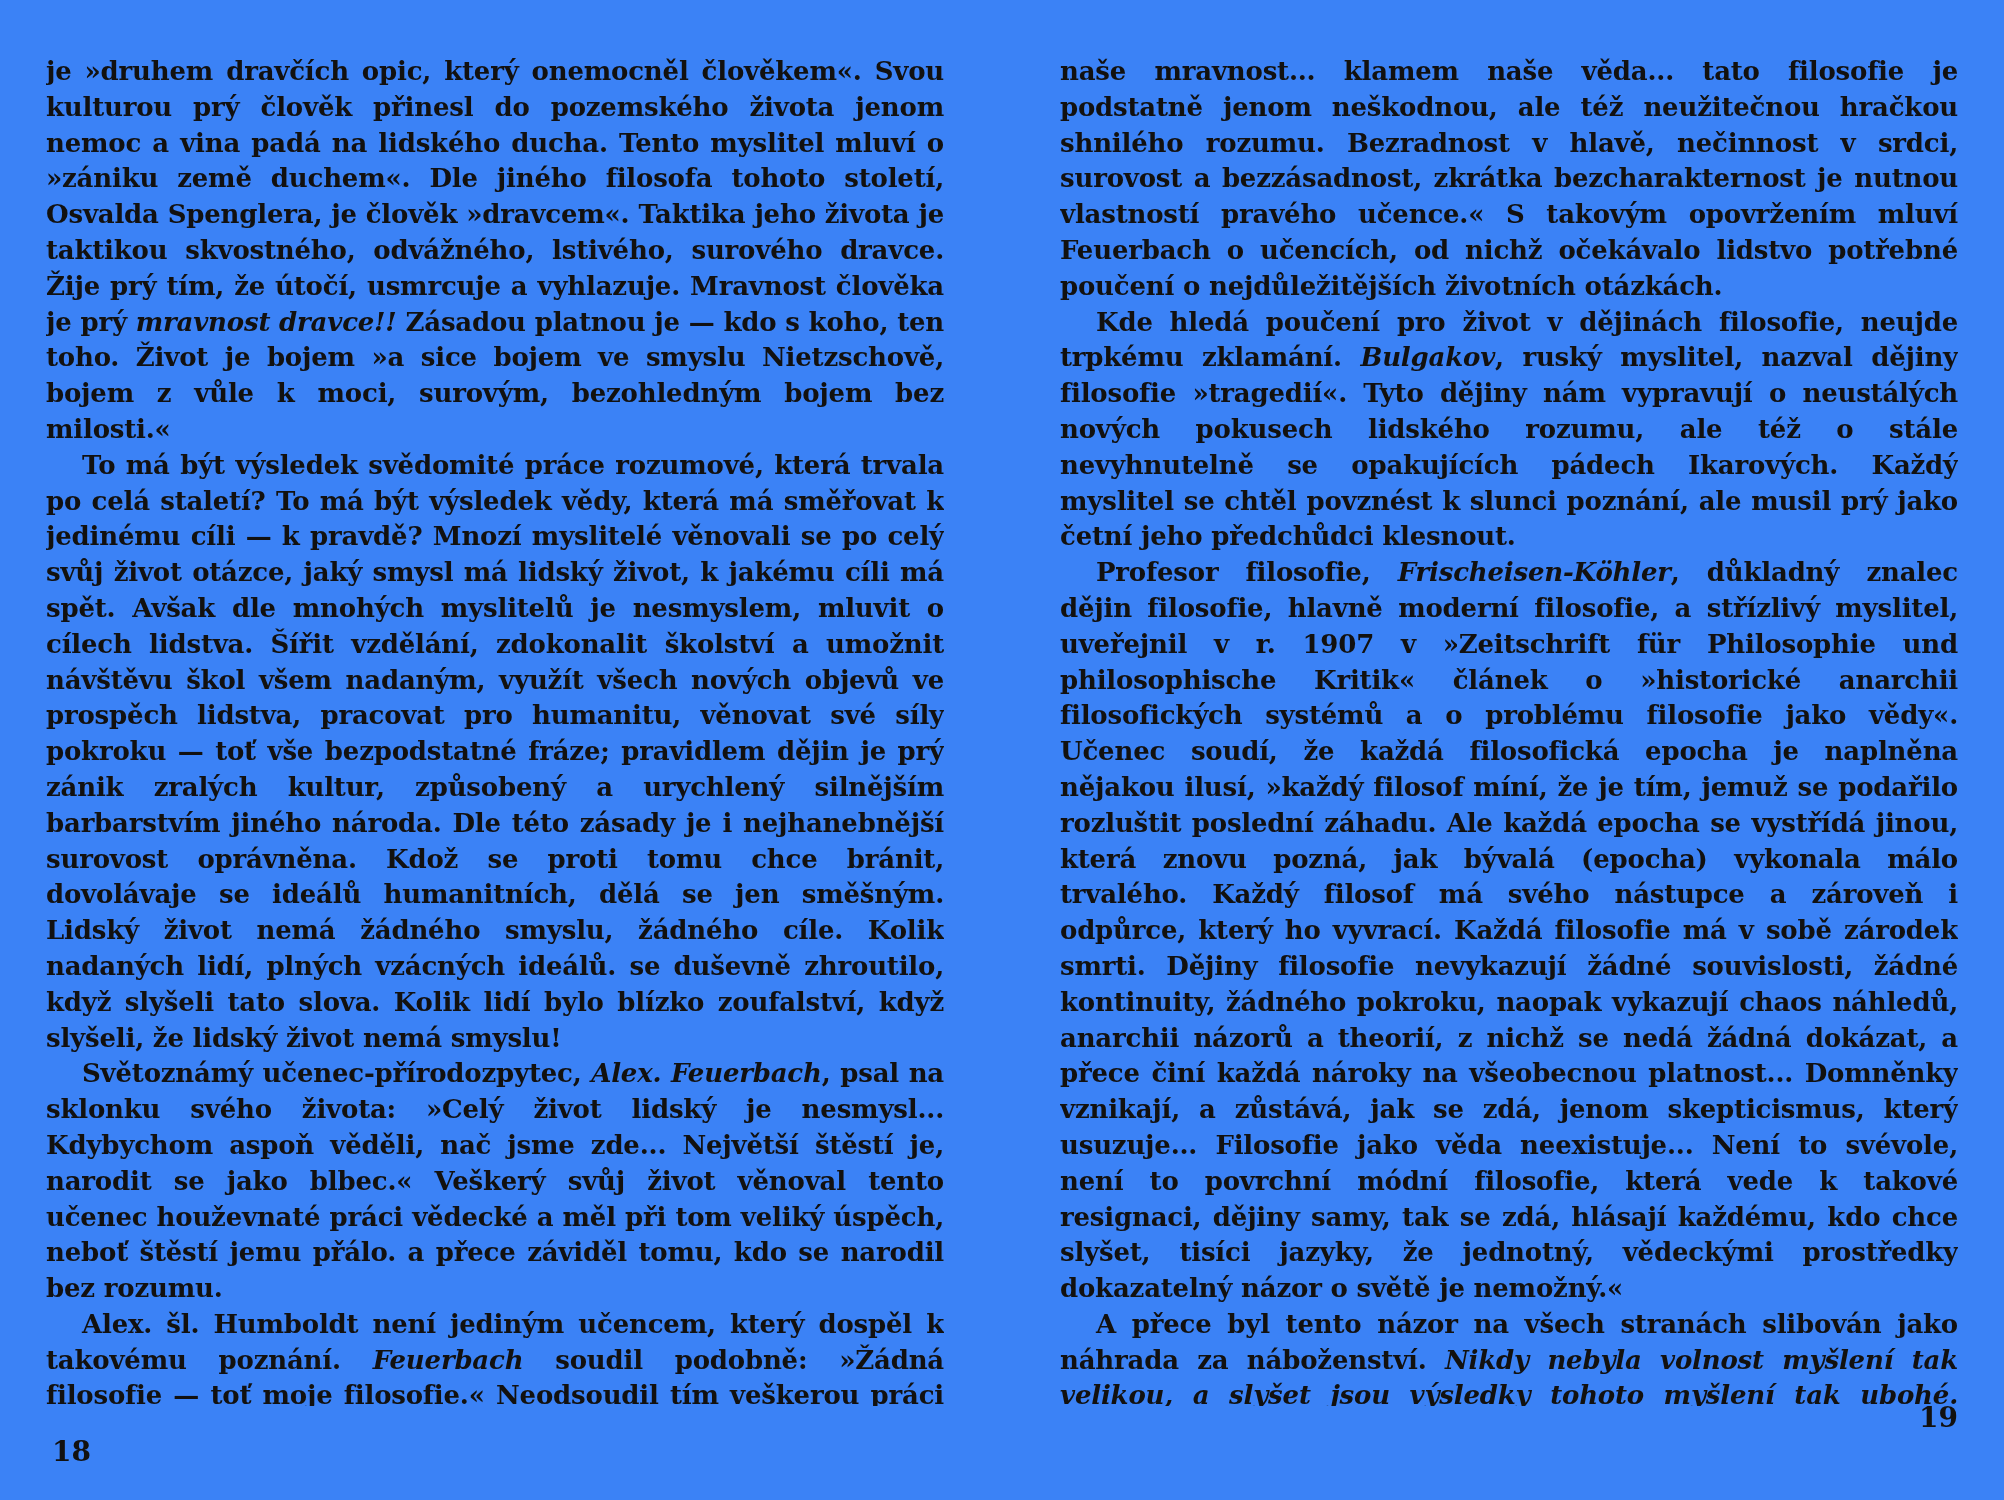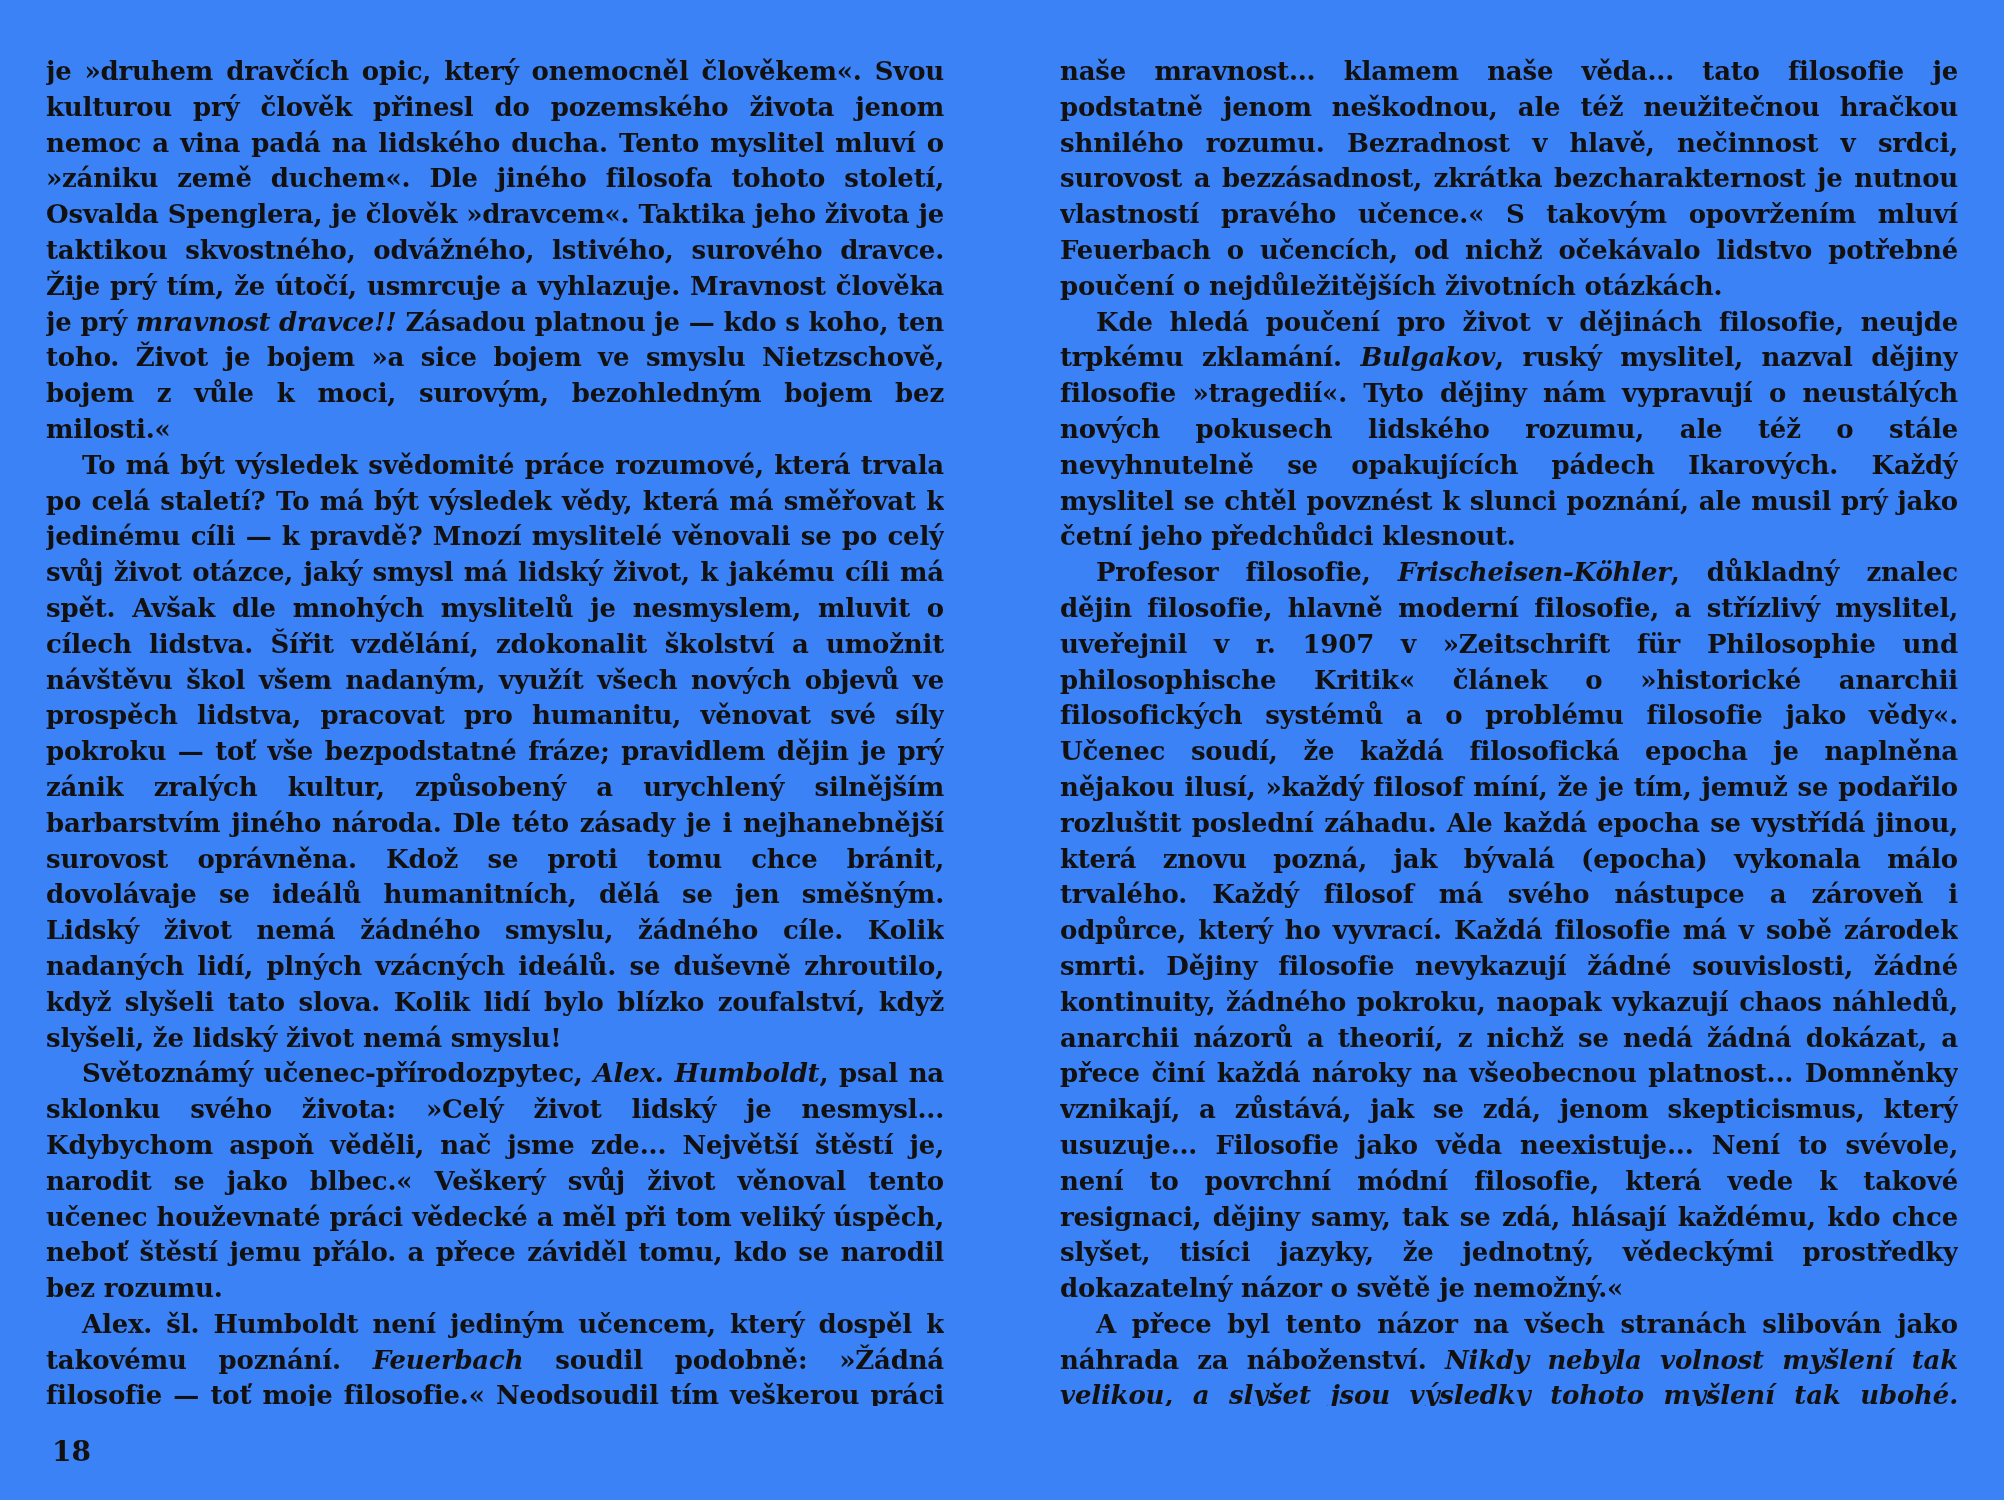--- a/index.html
+++ b/index.html
@@ -52,27 +52,28 @@
   #page-number-right { left: 1060px; width: 898px; text-align: right; }
 </style>
 </head>
 <body>
 
 <div id="spread">
 
   <div id="left-column" class="text-column">
       <p>je »druhem dravčích opic, který onemocněl člověkem«. Svou kulturou prý člověk přinesl do pozemského života jenom nemoc a vina padá na lidského ducha. Tento myslitel mluví o »zániku země duchem«. Dle jiného filosofa tohoto století, Osvalda Spenglera, je člověk »dravcem«. Taktika jeho života je taktikou skvostného, odvážného, lstivého, surového dravce. Žije prý tím, že útočí, usmrcuje a vyhlazuje. Mravnost člověka je prý <em>mravnost dravce!!</em> Zásadou platnou je — kdo s koho, ten toho. Život je bojem »a sice bojem ve smyslu Nietzschově, bojem z vůle k moci, surovým, bezohledným bojem bez milosti.«</p>
       <p class="indent">To má být výsledek svědomité práce rozumové, která trvala po celá staletí? To má být výsledek vědy, která má směřovat k jedinému cíli — k pravdě? Mnozí myslitelé věnovali se po celý svůj život otázce, jaký smysl má lidský život, k jakému cíli má spět. Avšak dle mnohých myslitelů je nesmyslem, mluvit o cílech lidstva. Šířit vzdělání, zdokonalit školství a umožnit návštěvu škol všem nadaným, využít všech nových objevů ve prospěch lidstva, pracovat pro humanitu, věnovat své síly pokroku — toť vše bezpodstatné fráze; pravidlem dějin je prý zánik zralých kultur, způsobený a urychlený silnějším barbarstvím jiného národa. Dle této zásady je i nejhanebnější surovost oprávněna. Kdož se proti tomu chce bránit, dovolávaje se ideálů humanitních, dělá se jen směšným. Lidský život nemá žádného smyslu, žádného cíle. Kolik nadaných lidí, plných vzácných ideálů. se duševně zhroutilo, když slyšeli tato slova. Kolik lidí bylo blízko zoufalství, když slyšeli, že lidský život nemá smyslu!</p>
-      <p class="indent">Světoznámý učenec-přírodozpytec, <em>Alex. Humboldt</em>, psal na sklonku svého života: »Celý život lidský je nesmysl... Kdybychom aspoň věděli, nač jsme zde... Největší štěstí je, narodit se jako blbec.« Veškerý svůj život věnoval tento učenec houževnaté práci vědecké a měl při tom veliký úspěch, neboť štěstí jemu přálo. a přece záviděl tomu, kdo se narodil bez rozumu.</p>
+      <p class="indent">Světoznámý učenec-přírodozpytec, <em>Alex. Feuerbach</em>, psal na sklonku svého života: »Celý život lidský je nesmysl... Kdybychom aspoň věděli, nač jsme zde... Největší štěstí je, narodit se jako blbec.« Veškerý svůj život věnoval tento učenec houževnaté práci vědecké a měl při tom veliký úspěch, neboť štěstí jemu přálo. a přece záviděl tomu, kdo se narodil bez rozumu.</p>
       <p class="indent">Alex. šl. Humboldt není jediným učencem, který dospěl k takovému poznání. <em>Feuerbach</em> soudil podobně: »Žádná filosofie — toť moje filosofie.« Neodsoudil tím veškerou práci moderních filosofů jako marnou? V předmluvě k jednomu svému dílu píše týž: »Klamem je podstata času, klamem naše politika, klamem</p>
     </div>
 
   <div id="right-column" class="text-column">
       <p>naše mravnost... klamem naše věda... tato filosofie je podstatně jenom neškodnou, ale též neužitečnou hračkou shnilého rozumu. Bezradnost v hlavě, nečinnost v srdci, surovost a bezzásadnost, zkrátka bezcharakternost je nutnou vlastností pravého učence.« S takovým opovržením mluví Feuerbach o učencích, od nichž očekávalo lidstvo potřebné poučení o nejdůležitějších životních otázkách.</p>
       <p class="indent">Kde hledá poučení pro život v dějinách filosofie, neujde trpkému zklamání. <em>Bulgakov</em>, ruský myslitel, nazval dějiny filosofie »tragedií«. Tyto dějiny nám vypravují o neustálých nových pokusech lidského rozumu, ale též o stále nevyhnutelně se opakujících pádech Ikarových. Každý myslitel se chtěl povznést k slunci poznání, ale musil prý jako četní jeho předchůdci klesnout.</p>
       <p class="indent">Profesor filosofie, <em>Frischeisen-Köhler</em>, důkladný znalec dějin filosofie, hlavně moderní filosofie, a střízlivý myslitel, uveřejnil v r. 1907 v »Zeitschrift für Philosophie und philosophische Kritik« článek o »historické anarchii filosofických systémů a o problému filosofie jako vědy«. Učenec soudí, že každá filosofická epocha je naplněna nějakou ilusí, »každý filosof míní, že je tím, jemuž se podařilo rozluštit poslední záhadu. Ale každá epocha se vystřídá jinou, která znovu pozná, jak bývalá (epocha) vykonala málo trvalého. Každý filosof má svého nástupce a zároveň i odpůrce, který ho vyvrací. Každá filosofie má v sobě zárodek smrti. Dějiny filosofie nevykazují žádné souvislosti, žádné kontinuity, žádného pokroku, naopak vykazují chaos náhledů, anarchii názorů a theorií, z nichž se nedá žádná dokázat, a přece činí každá nároky na všeobecnou platnost... Domněnky vznikají, a zůstává, jak se zdá, jenom skepticismus, který usuzuje... Filosofie jako věda neexistuje... Není to svévole, není to povrchní módní filosofie, která vede k takové resignaci, dějiny samy, tak se zdá, hlásají každému, kdo chce slyšet, tisíci jazyky, že jednotný, vědeckými prostředky dokazatelný názor o světě je nemožný.«</p>
       <p class="indent">A přece byl tento názor na všech stranách slibován jako náhrada za náboženství. <em>Nikdy nebyla volnost myšlení tak velikou, a slyšet jsou výsledky tohoto myšlení tak ubohé.</em> Nepřehledná řada lidí, vychovaných bez Boha, pociťuje dnes ho-</p>
     </div>
 
   <div id="page-number-left" class="page-number">18</div>
 
+  <div id="page-number-right" class="page-number">19</div>
 
 </div>
 
 </body></html>

